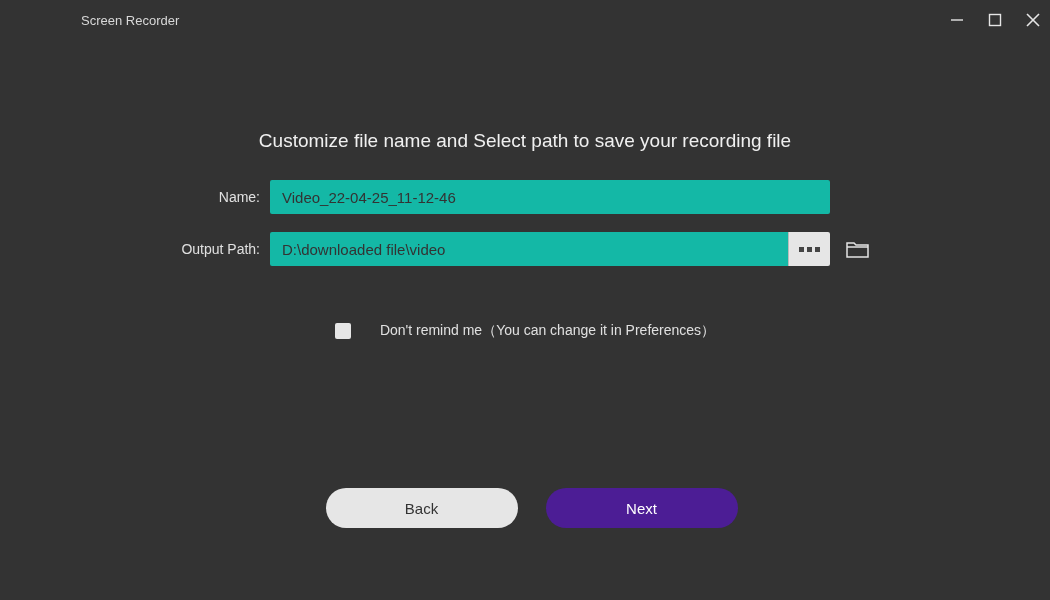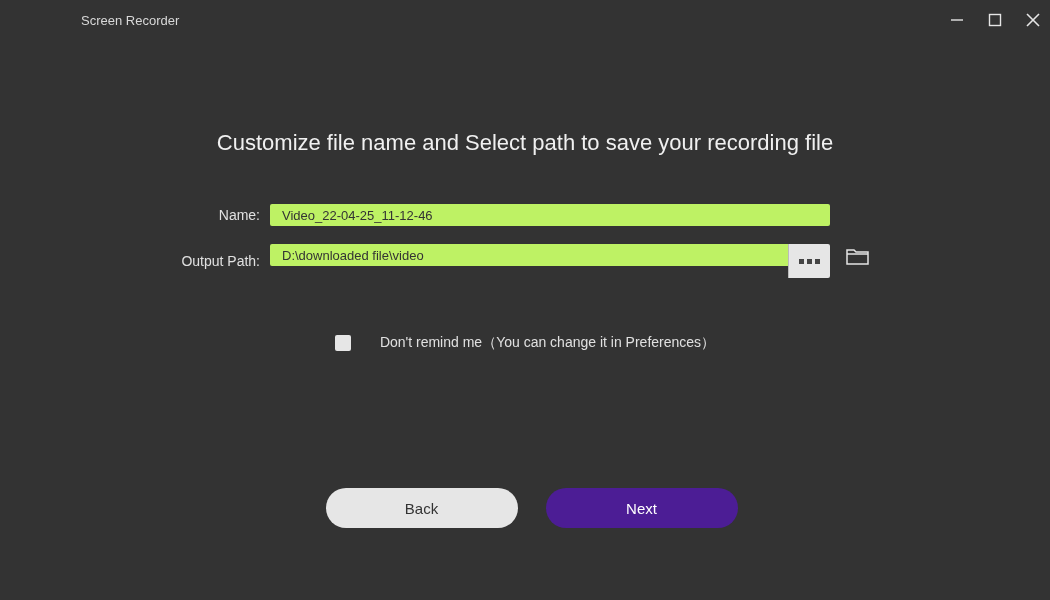--- a/index.html
+++ b/index.html
@@ -33,62 +33,63 @@
     .window-controls .ctrl {
       width: 20px;
       height: 20px;
       display: flex;
       align-items: center;
       justify-content: center;
       cursor: pointer;
     }
     .main-heading {
       text-align: center;
-      font-size: 22px;
+      font-size: 19px;
       font-weight: 400;
       color: #f0f0f0;
       margin-top: 90px;
     }
     .form-area {
-      margin-top: 48px;
+      margin-top: 28px;
     }
     .form-row {
       display: flex;
       align-items: center;
       justify-content: flex-start;
       margin-bottom: 18px;
       padding-left: 160px;
     }
     .form-label {
       width: 100px;
       text-align: right;
       font-size: 14px;
       color: #e0e0e0;
       margin-right: 10px;
     }
     .text-input {
-      background: #bef264;
+      background: #14b8a6;
       border: none;
-      height: 22px;
+      height: 34px;
       padding: 0 12px;
-      font-size: 13px;
+      font-size: 15px;
       color: #333;
       outline: none;
       border-radius: 2px;
     }
     .name-input {
       width: 560px;
     }
     .path-input {
       width: 518px;
       border-top-right-radius: 0;
       border-bottom-right-radius: 0;
     }
     .path-group {
       display: flex;
+      align-items: center;
     }
     .more-btn {
       width: 42px;
       height: 34px;
       background: #e6e6e6;
       border: none;
       border-left: 1px solid #bbb;
       cursor: pointer;
       display: flex;
       align-items: center;

